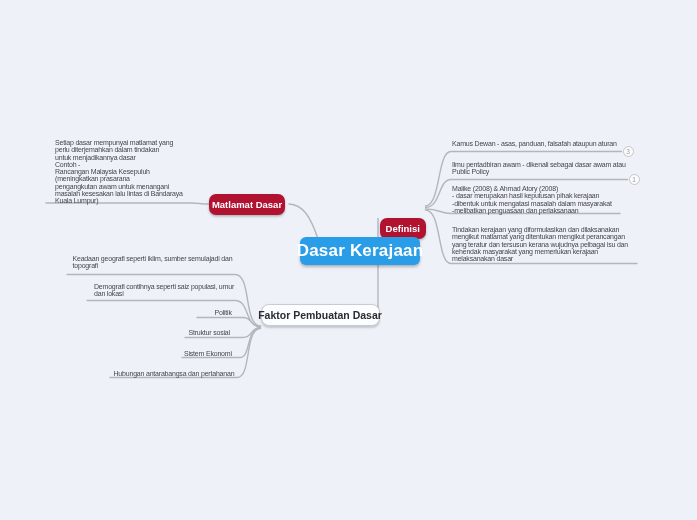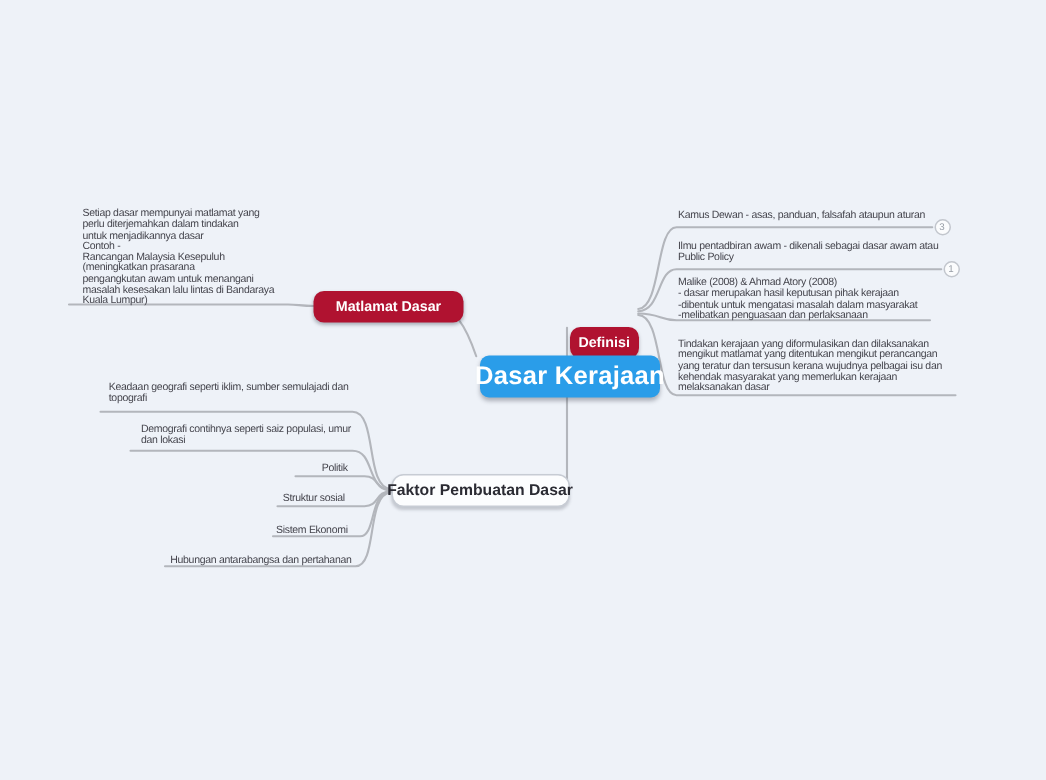--- a/index.html
+++ b/index.html
@@ -71,21 +71,21 @@
   <div class="note" style="left:55px;top:139px;">Setiap dasar mempunyai matlamat yang
 perlu diterjemahkan dalam tindakan
 untuk menjadikannya dasar
 Contoh -
 Rancangan Malaysia Kesepuluh
 (meningkatkan prasarana
 pengangkutan awam untuk menangani
 masalah kesesakan lalu lintas di Bandaraya
 Kuala Lumpur)</div>
 
-  <div class="node node-branch" style="left: 209px; top: 193.5px; width: 100px; background-color: rgb(176, 18, 48);">Matlamat Dasar</div>
+  <div class="node node-branch" style="left: 209px; top: 193.5px; width: 76px; background-color: rgb(176, 18, 48);">Matlamat Dasar</div>
 
   <div class="node node-branch" style="left: 380px; top: 197.5px; width: 45.5px; background-color: rgb(176, 18, 48); margin-top: 20px;">Definisi</div>
 
   <div class="note" style="left:452px;top:139.5px;">Kamus Dewan - asas, panduan, falsafah ataupun aturan</div>
   <div class="badge" style="left:622.5px;top:146px;">3</div>
 
   <div class="note" style="left:452px;top:161px;">Ilmu pentadbiran awam - dikenali sebagai dasar awam atau
 Public Policy</div>
   <div class="badge" style="left:628.5px;top:174px;">1</div>
 
@@ -93,23 +93,23 @@
 - dasar merupakan hasil keputusan pihak kerajaan
 -dibentuk untuk mengatasi masalah dalam masyarakat
 -melibatkan penguasaan dan perlaksanaan</div>
 
   <div class="note" style="left:452px;top:226px;">Tindakan kerajaan yang diformulasikan dan dilaksanakan
 mengikut matlamat yang ditentukan mengikut perancangan
 yang teratur dan tersusun kerana wujudnya pelbagai isu dan
 kehendak masyarakat yang memerlukan kerajaan
 melaksanakan dasar</div>
 
-  <div class="node node-root" style="left: 320px; top: 236.5px; background-color: rgb(42, 157, 233);">Dasar Kerajaan</div>
+  <div class="node node-root" style="left: 300px; top: 236.5px; background-color: rgb(42, 157, 233);">Dasar Kerajaan</div>
 
-  <div class="node node-branch node-plain" style="left:260.5px;top:316px;width:117px;height:20px;">Faktor Pembuatan Dasar</div>
+  <div class="node node-branch node-plain" style="left:260.5px;top:304px;width:117px;height:20px;">Faktor Pembuatan Dasar</div>
 
   <div class="note" style="left:72.5px;top:254.5px;">Keadaan geografi seperti iklim, sumber semulajadi dan
 topografi</div>
   <div class="note" style="left:94px;top:283px;">Demografi contihnya seperti saiz populasi, umur
 dan lokasi</div>
   <div class="note" style="left:214.5px;top:308.5px;">Politik</div>
   <div class="note" style="left:188.5px;top:329px;">Struktur sosial</div>
   <div class="note" style="left:184px;top:349.5px;">Sistem Ekonomi</div>
   <div class="note" style="left:113.5px;top:369.5px;">Hubungan antarabangsa dan pertahanan</div>
 

